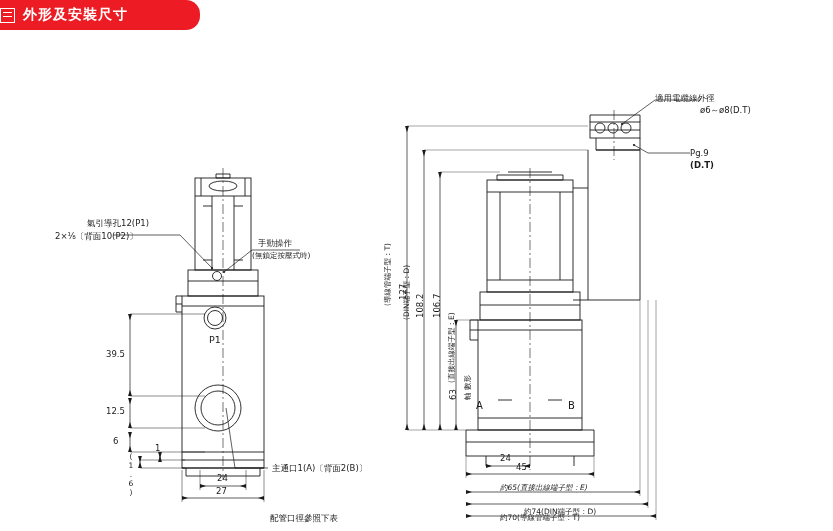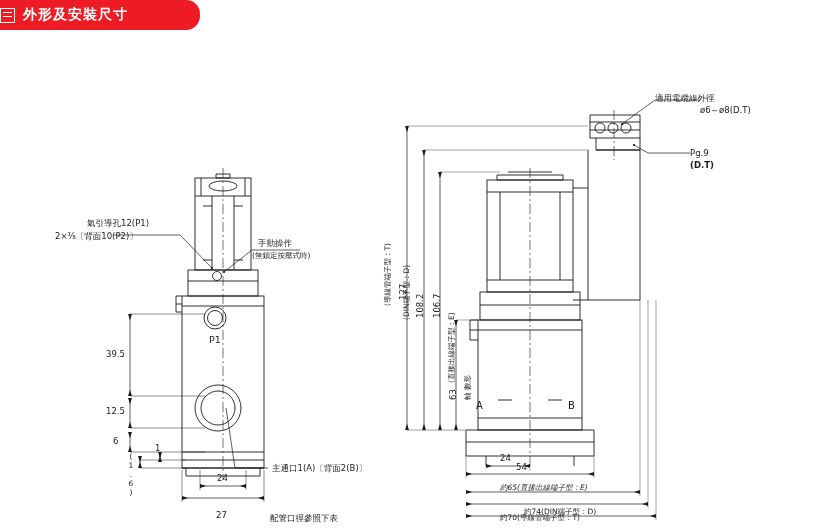--- a/index.html
+++ b/index.html
@@ -261,36 +261,36 @@
 <div class="lbl" style="left:209px; top:334px; font-size:9.5px;">P1</div>
 <div class="lbl" style="left:272px; top:463px;">主通口1(A)〔背面2(B)〕</div>
 <div class="lbl" style="left:270px; top:489px;margin-top:24px;">配管口徑參照下表</div>
 
 <div class="lbl" style="left:106px; top:349px;">39.5</div>
 <div class="lbl" style="left:106px; top:406px;">12.5</div>
 <div class="lbl" style="left:113px; top:436px;">6</div>
 <div class="lbl small vert" style="left:126px; top:452px;">(1.6)</div>
 <div class="lbl" style="left:155px; top:443px;">1</div>
 <div class="lbl" style="left:217px; top:473px;">24</div>
-<div class="lbl" style="left:216px; top:510px;">27</div>
+<div class="lbl" style="left:216px; top:486px;">27</div>
 
 <div class="lbl" style="left:655px; top:93px;">適用電纜線外徑</div>
 <div class="lbl" style="left:700px; top:105px;">ø6～ø8(D.T)</div>
 <div class="lbl" style="left:690px; top:148px;">Pg.9</div>
 <div class="lbl" style="left:690px; top:160px;font-weight:bold;">(D.T)</div>
 <div class="lbl" style="left:476px; top:400px; font-size:10px;">A</div>
 <div class="lbl" style="left:568px; top:400px; font-size:10px;">B</div>
 
 <div class="lbl rot" style="left:398px; top:300px;">127</div>
 <div class="lbl rot small" style="left:383px; top:306px;">(導線管端子型：T)</div>
 <div class="lbl rot" style="left:415px; top:318px;">108.2</div>
 <div class="lbl rot small" style="left:402px; top:320px;">(DIN端子型：D)</div>
 <div class="lbl rot" style="left:432px; top:318px;">106.7</div>
 <div class="lbl rot small" style="left:447px; top:383px;">(直接出線端子型：E)</div>
 <div class="lbl rot" style="left:448px; top:400px;">63</div>
 <div class="lbl rot small" style="left:463px; top:400px;">軸 數形</div>
 
 <div class="lbl" style="left:500px; top:453px;">24</div>
-<div class="lbl" style="left:516px; top:462px;">54</div>
+<div class="lbl" style="left:516px; top:462px;">45</div>
 
 <div class="lbl small" style="left:500px; top:483px;font-style:italic;">約65(直接出線端子型：E)</div>
 <div class="lbl small" style="left:500px; top:513px;">約70(導線管端子型：T)</div>
 <div class="lbl small" style="left:500px; top:507px;margin-left:24px;">約74(DIN端子型：D)</div>
 
 </body></html>

